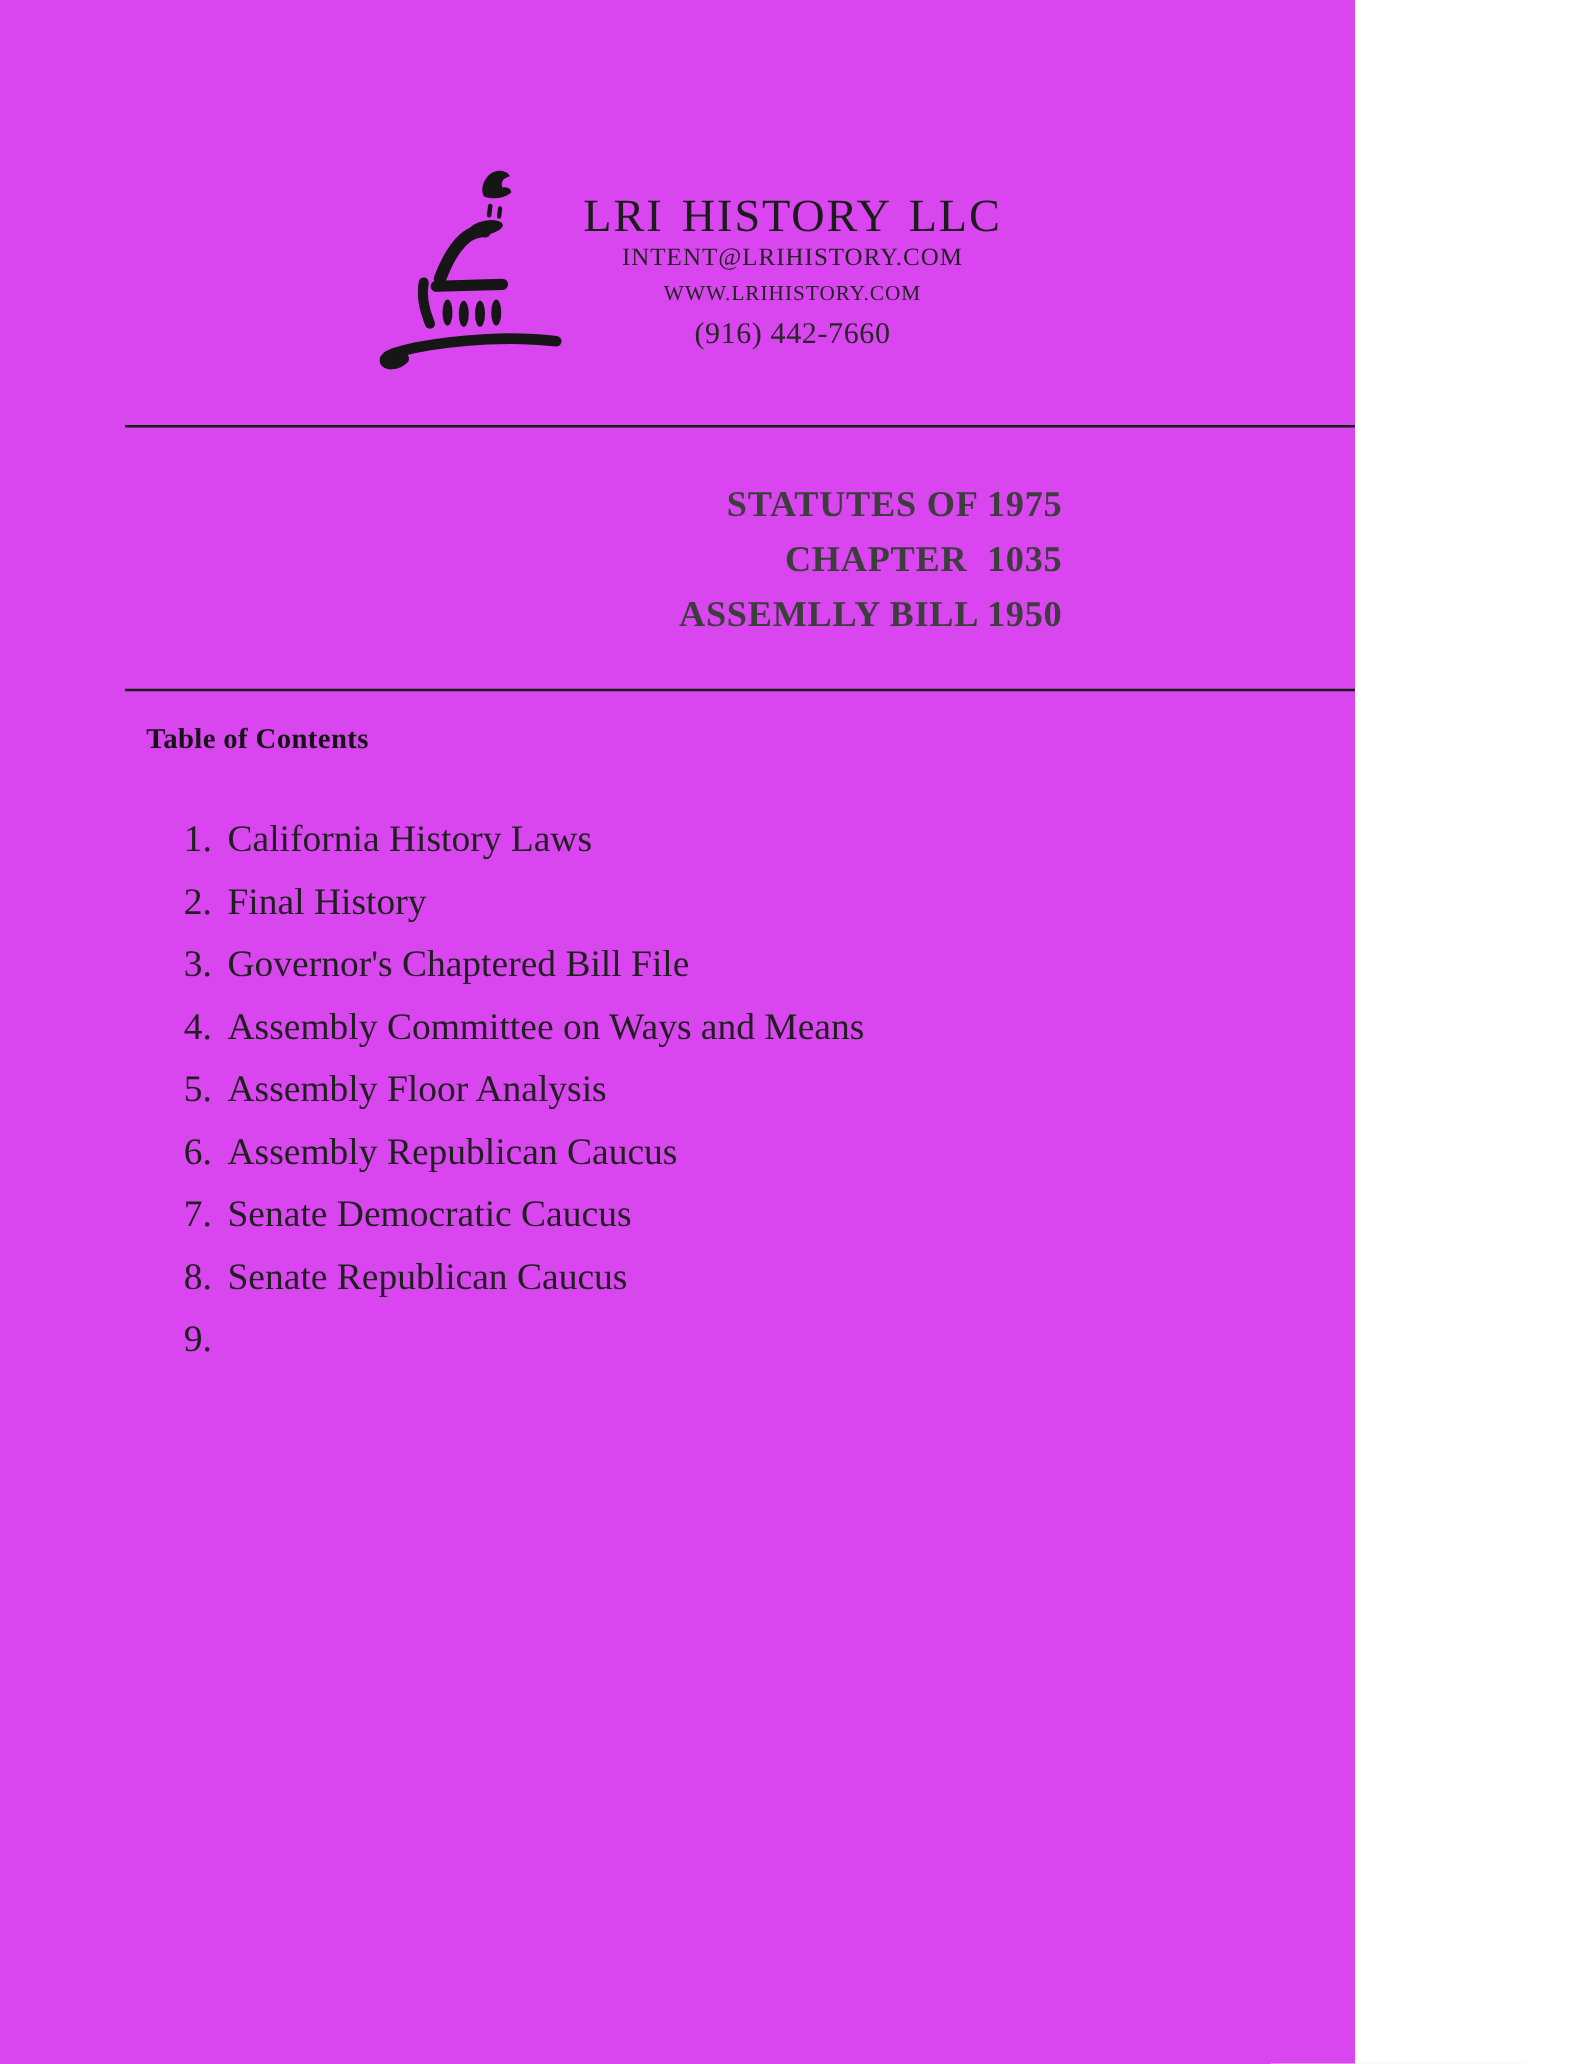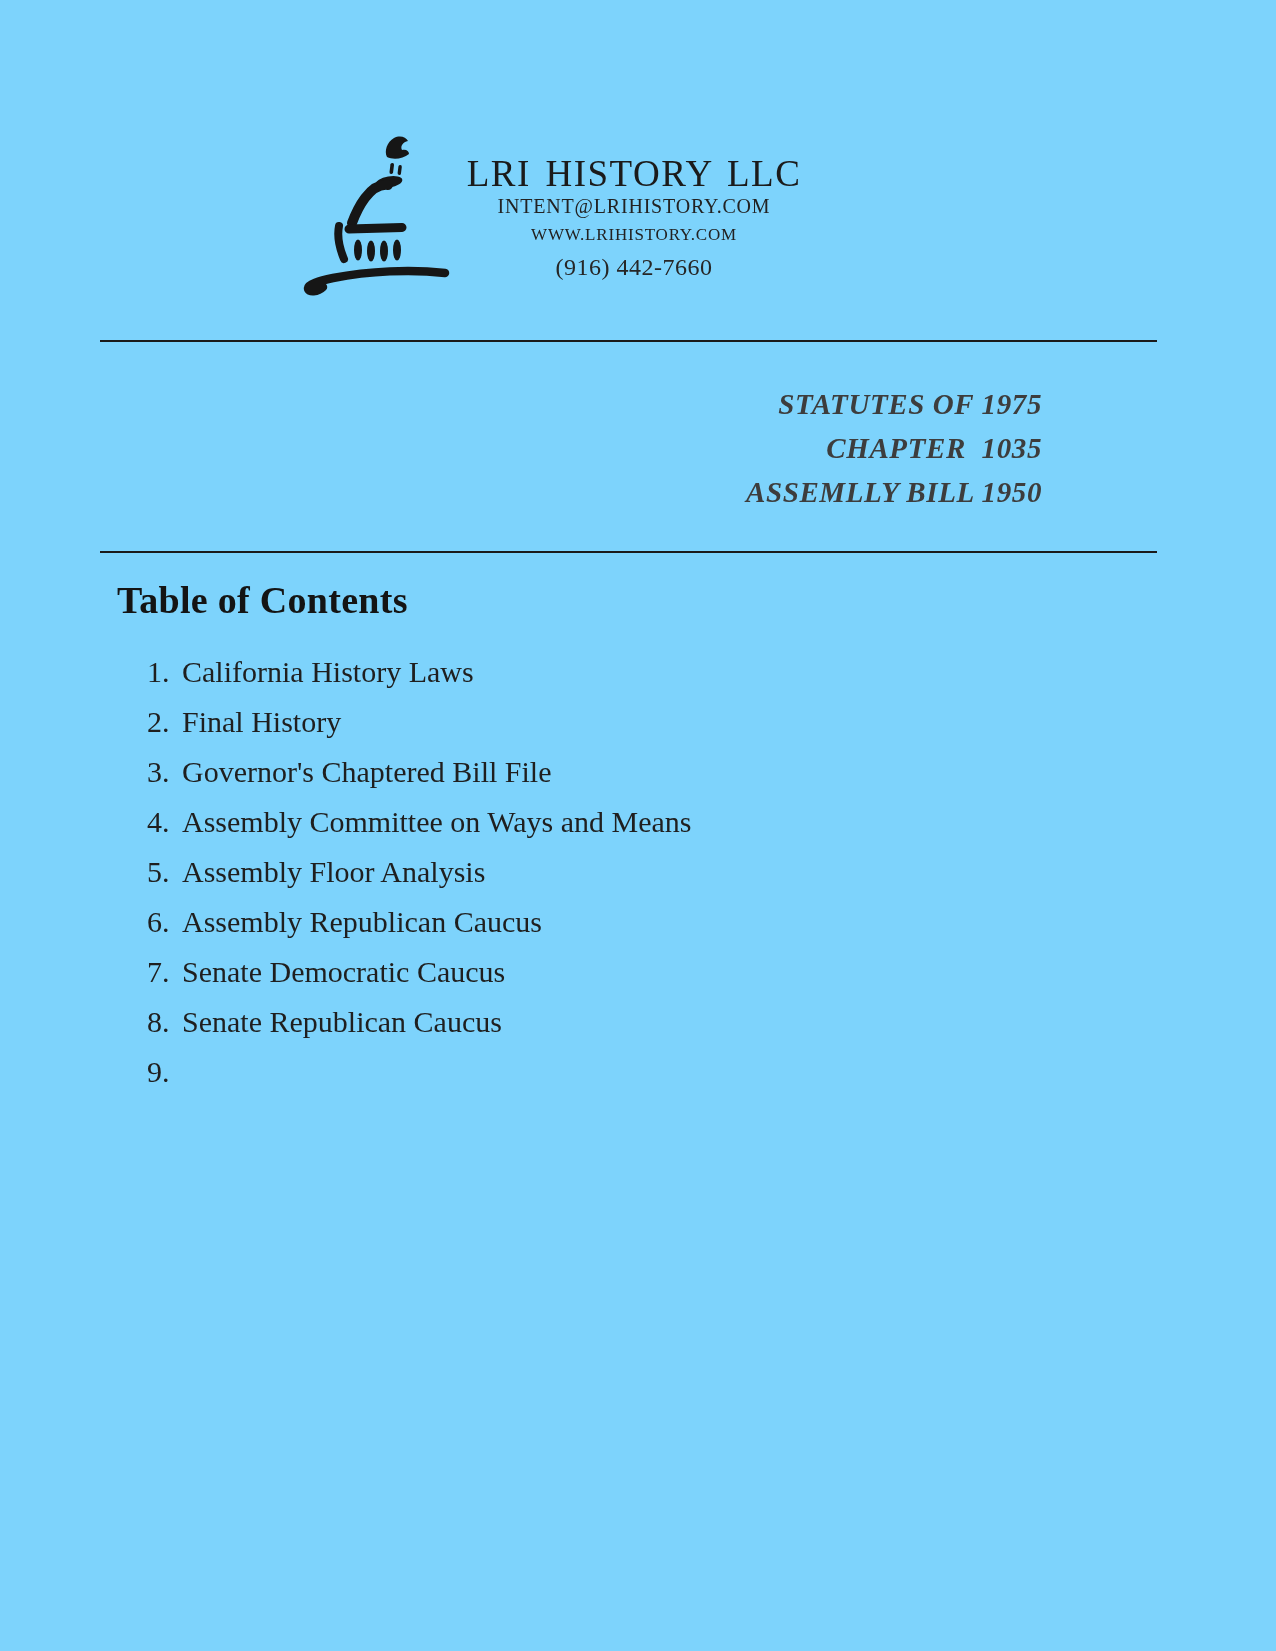--- a/index.html
+++ b/index.html
@@ -2,23 +2,23 @@
 <html><head>
 <meta charset="utf-8">
 <style>
   html, body {
     margin: 0;
     padding: 0;
     background: #ffffff;
   }
   .page {
     position: relative;
-    width: 1276px;
+    width: 1084px;
     height: 1651px;
-    background: #7dd3fc;
+    background: #d946ef;
     font-family: "Liberation Serif", serif;
     overflow: hidden;
   }
 
   
   .logo {
     position: absolute;
     left: 293px;
     top: 126px;
     width: 160px;
@@ -72,30 +72,29 @@
   .bill-block {
     position: absolute;
     top: 382px;
     right: 234px;
     text-align: right;
     font-weight: bold;
     font-size: 29px;
     line-height: 44px;
     letter-spacing: 0.6px;
     color: #3d3d3d;
-    font-style: italic;
   }
 
   
   .toc-title {
     position: absolute;
     left: 117px;
     top: 578px;
     margin: 0;
-    font-size: 38px;
+    font-size: 23px;
     font-weight: bold;
     letter-spacing: 0.3px;
     color: #141414;
   }
   .toc-list {
     position: absolute;
     left: 147px;
     top: 647px;
     width: 900px;
   }

